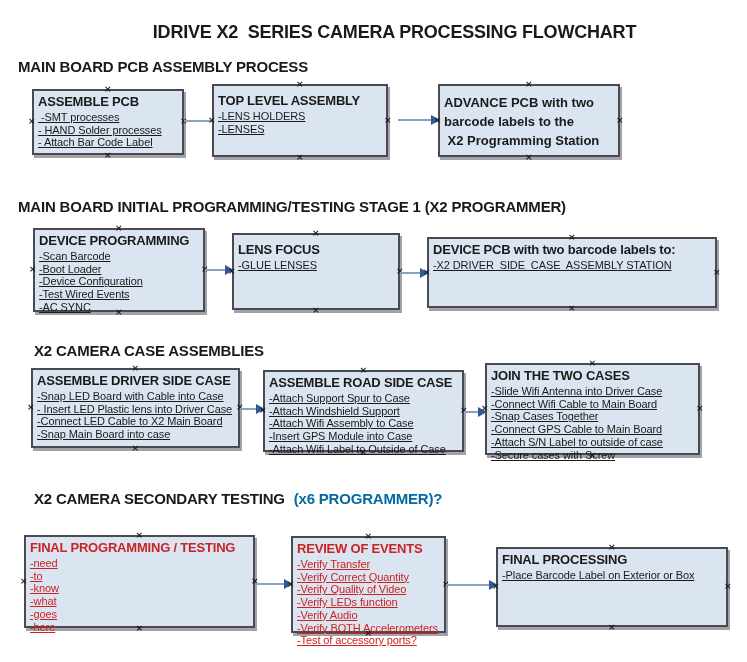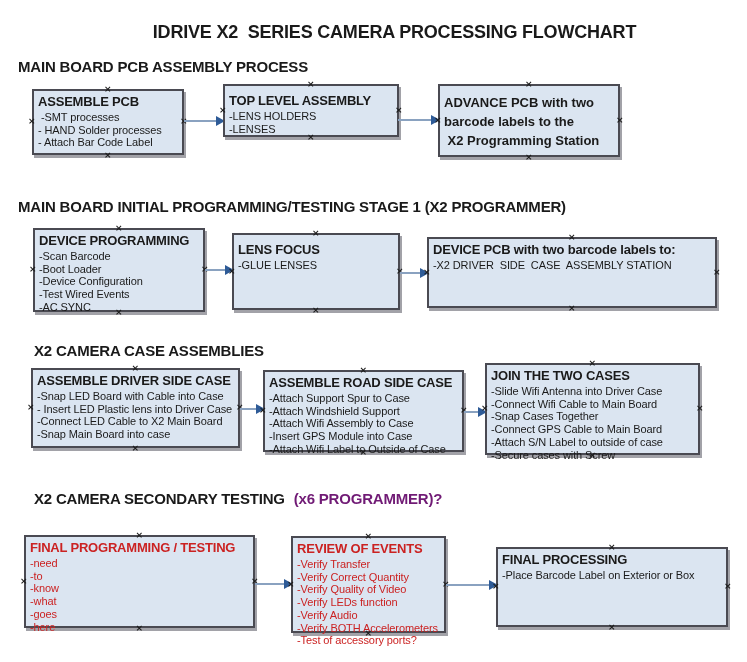--- a/index.html
+++ b/index.html
@@ -7,27 +7,27 @@
     position:relative;width:747px;height:662px;background:#ffffff;overflow:hidden;
     font-family:"Liberation Sans","DejaVu Sans",sans-serif;color:#1a1a1a;
   }
   .chart-title{
     position:absolute;top:22px;left:0;width:100%;padding-left:42px;box-sizing:border-box;
     text-align:center;font-size:18px;font-weight:bold;letter-spacing:-0.2px;white-space:pre;
   }
   .section-heading{
     position:absolute;font-size:15px;font-weight:bold;letter-spacing:-0.2px;white-space:pre;
   }
-  .section-heading .red-part{color:#701a75;margin-left:9px;}
+  .section-heading .red-part{color:#0369a1;margin-left:9px;}
   .box{
     position:absolute;background:#dbe5f1;border:2px solid #4a4a52;box-sizing:border-box;
     box-shadow:2px 3px 0 #a2a2a8;padding:3px 8px 0 4px;overflow:visible;
   }
   .box-title{font-size:13px;font-weight:bold;letter-spacing:-0.2px;line-height:15px;white-space:pre;margin-bottom:2px;}
-  .box-item{font-size:11px;line-height:12.7px;letter-spacing:-0.1px;white-space:pre;}
+  .box-item{font-size:11px;line-height:12.7px;letter-spacing:-0.1px;white-space:pre;text-decoration:underline;}
   .box.red-box .box-title,.box.red-box .box-item{color:#cb2222;}
   .title-line{font-size:13px;font-weight:bold;line-height:19px;white-space:pre;}
   .pad-top{padding-top:7px;}
   
   .handle{position:absolute;width:7px;height:9px;line-height:9px;text-align:center;
           font:bold 9px "DejaVu Sans",sans-serif;color:#1c1c1c;}
   .handle::before{content:"\00d7";}
   .h-top{top:-7px;left:50%;margin-left:-4px;}
   .h-bottom{bottom:-6px;left:50%;margin-left:-4px;}
   .h-left{left:-6px;top:50%;margin-top:-6px;}
@@ -56,21 +56,21 @@
     <div class="box-item"> -SMT processes</div>
     <div class="box-item">- HAND Solder processes</div>
     <div class="box-item">- Attach Bar Code Label</div>
   </div>
 
   <div class="arrow" style="left:184px;top:121px;width:39px">
       <i class="shaft"></i>
       <i class="head"></i>
     </div>
 
-  <div class="box pad-top" style="left:223px;top:84px;width:176px;height:53px">
+  <div class="box pad-top" style="left:212px;top:84px;width:176px;height:73px">
     <span class="handle h-top"></span>
     <span class="handle h-bottom"></span>
     <span class="handle h-left"></span>
     <span class="handle h-right"></span>
     <div class="box-title">TOP LEVEL ASSEMBLY</div>
     <div class="box-item">-LENS HOLDERS</div>
     <div class="box-item">-LENSES</div>
   </div>
 
   <div class="arrow" style="left:398px;top:120px;width:40px">

